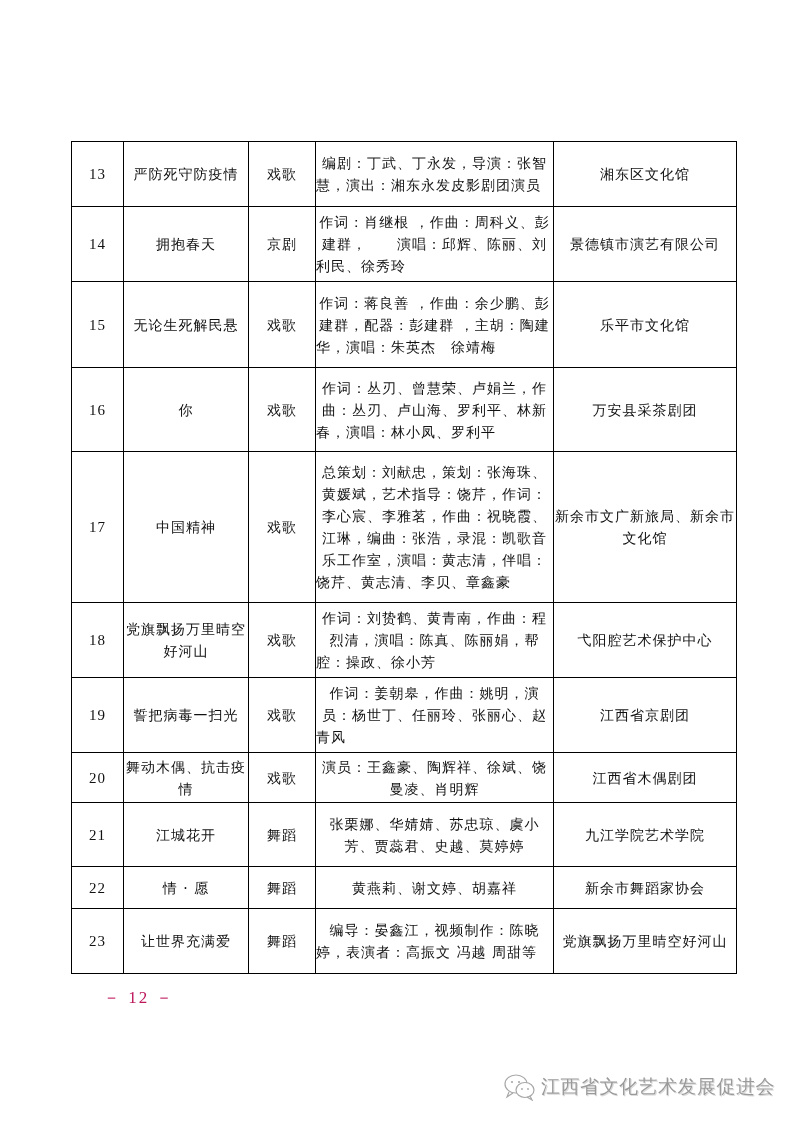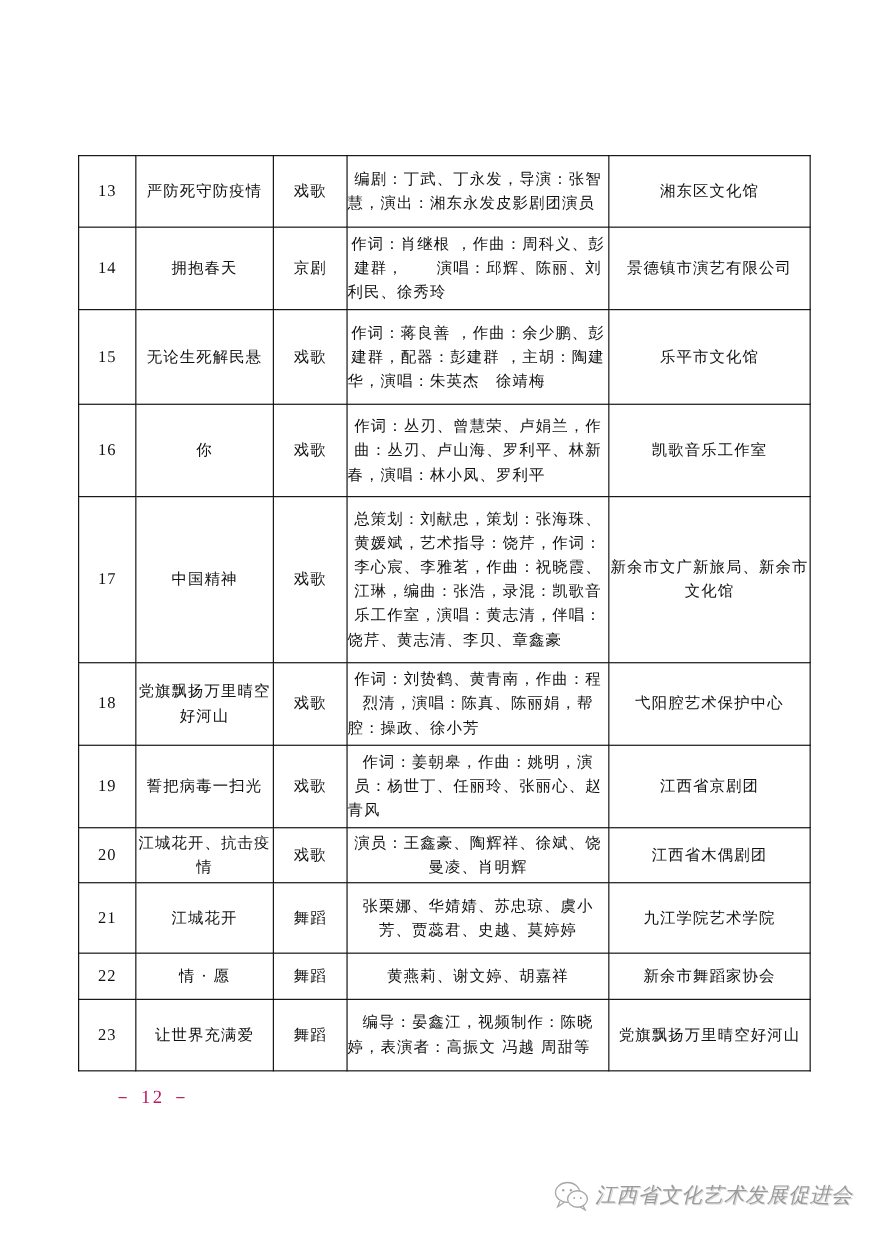--- a/index.html
+++ b/index.html
@@ -58,21 +58,20 @@
     left: 503px;
     top: 1073px;
     display: flex;
     align-items: center;
     gap: 4px;
     color: #9a9a9a;
     font-family: "DejaVu Sans", "Liberation Sans", sans-serif;
     font-size: 19px;
     letter-spacing: 0.5px;
     text-shadow: 0 0 1px #fff, 1px 1px 0 #d8d8d8;
-    font-style: italic;
   }
   .watermark svg { display: block; }
 </style>
 </head>
 <body>
 
 <div class="page">
 
   <table class="awards">
     <tbody>
@@ -95,21 +94,21 @@
         <td class="col-title">无论生死解民悬</td>
         <td class="col-type">戏歌</td>
         <td class="col-credits">作词：蒋良善 ，作曲：余少鹏、彭建群，配器：彭建群 ，主胡：陶建华，演唱：朱英杰　徐靖梅</td>
         <td class="col-org">乐平市文化馆</td>
       </tr>
       <tr style="height:84px">
         <td class="col-no">16</td>
         <td class="col-title">你</td>
         <td class="col-type">戏歌</td>
         <td class="col-credits">作词：丛刃、曾慧荣、卢娟兰，作曲：丛刃、卢山海、罗利平、林新春，演唱：林小凤、罗利平</td>
-        <td class="col-org">凯歌音乐工作室</td>
+        <td class="col-org">万安县采茶剧团</td>
       </tr>
       <tr style="height:151px">
         <td class="col-no">17</td>
         <td class="col-title">中国精神</td>
         <td class="col-type">戏歌</td>
         <td class="col-credits">总策划：刘献忠，策划：张海珠、黄媛斌，艺术指导：饶芹，作词：李心宸、李雅茗，作曲：祝晓霞、江琳，编曲：张浩，录混：凯歌音乐工作室，演唱：黄志清，伴唱：饶芹、黄志清、李贝、章鑫豪</td>
         <td class="col-org">新余市文广新旅局、新余市文化馆</td>
       </tr>
       <tr style="height:75px">
         <td class="col-no">18</td>
@@ -120,21 +119,21 @@
       </tr>
       <tr style="height:75px">
         <td class="col-no">19</td>
         <td class="col-title">誓把病毒一扫光</td>
         <td class="col-type">戏歌</td>
         <td class="col-credits">作词：姜朝皋，作曲：姚明，演员：杨世丁、任丽玲、张丽心、赵青风</td>
         <td class="col-org">江西省京剧团</td>
       </tr>
       <tr style="height:50px">
         <td class="col-no">20</td>
-        <td class="col-title">江城花开、抗击疫情</td>
+        <td class="col-title">舞动木偶、抗击疫情</td>
         <td class="col-type">戏歌</td>
         <td class="col-credits center">演员：王鑫豪、陶辉祥、徐斌、饶曼凌、肖明辉</td>
         <td class="col-org">江西省木偶剧团</td>
       </tr>
       <tr style="height:64px">
         <td class="col-no">21</td>
         <td class="col-title">江城花开</td>
         <td class="col-type">舞蹈</td>
         <td class="col-credits center">张栗娜、华婧婧、苏忠琼、虞小芳、贾蕊君、史越、莫婷婷</td>
         <td class="col-org">九江学院艺术学院</td>

